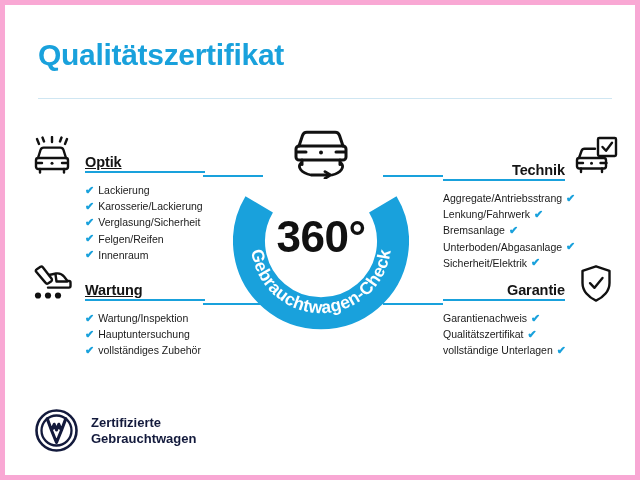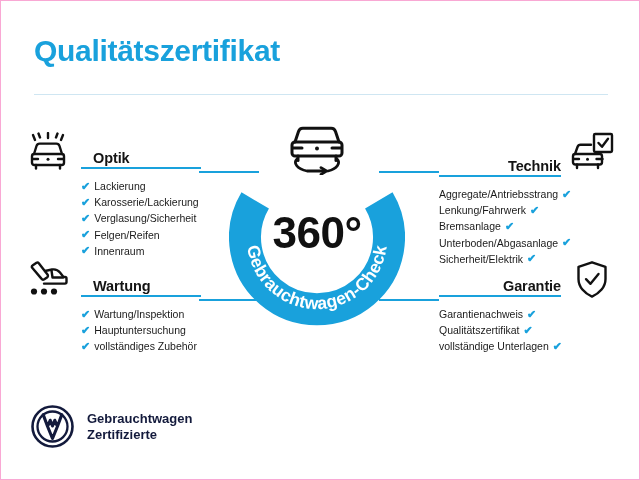--- a/index.html
+++ b/index.html
@@ -6,21 +6,21 @@
   body{
     width:640px;height:480px;
     background:#ffffff;
     font-family:"Liberation Sans", sans-serif;
     overflow:hidden;
   }
   #page{
     position:relative;
     width:640px;height:480px;
     box-sizing:border-box;
-    border:1px solid #f9a8d4;
+    border:5px solid #f9a8d4;
     background:#ffffff;
     overflow:hidden;
   }
 
   
   #doc-title{
     position:absolute;
     left:33px; top:33px;
     font-size:30px;
     font-weight:bold;
@@ -51,21 +51,21 @@
     white-space:nowrap;
     letter-spacing:-0.1px;
   }
   .sec-rule{
     position:absolute;
     left:0; right:0; bottom:0;
     height:2px;
     background:#19a1dc;
   }
 
-  .sec-left .sec-title{ left:12px; }
+  .sec-left .sec-title{ left:0;text-decoration:underline; }
   .sec-right .sec-title{ right:0; }
 
   .items{
     margin-top:9px;
     list-style:none;
     padding:0;
   }
   .item{
     font-size:10.5px;
     color:#1a1a1a;
@@ -331,18 +331,18 @@
   <div id="footer">
     <div id="vw-mark">
       <svg viewBox="0 0 43 43" width="43" height="43">
         <circle cx="21.5" cy="21.5" r="20" fill="none" stroke="#131a3c" stroke-width="2.6"></circle>
         <circle cx="21.5" cy="21.5" r="15" fill="none" stroke="#131a3c" stroke-width="2.3"></circle>
         <path d="M12.2 9.6 L16.6 21.5 L19.2 15.3 L21.5 21 L23.8 15.3 L26.4 21.5 L30.8 9.6
                  M16.6 21.5 L21.5 33.5 L26.4 21.5" fill="none" stroke="#131a3c" stroke-width="3.1" stroke-linejoin="round" stroke-linecap="round"></path>
       </svg>
     </div>
     <div id="footer-text">
+      <div>Zertifizierte</div>
       <div>Gebrauchtwagen</div>
-      <div>Zertifizierte</div>
     </div>
   </div>
 
 </div>
 
 </body></html>

